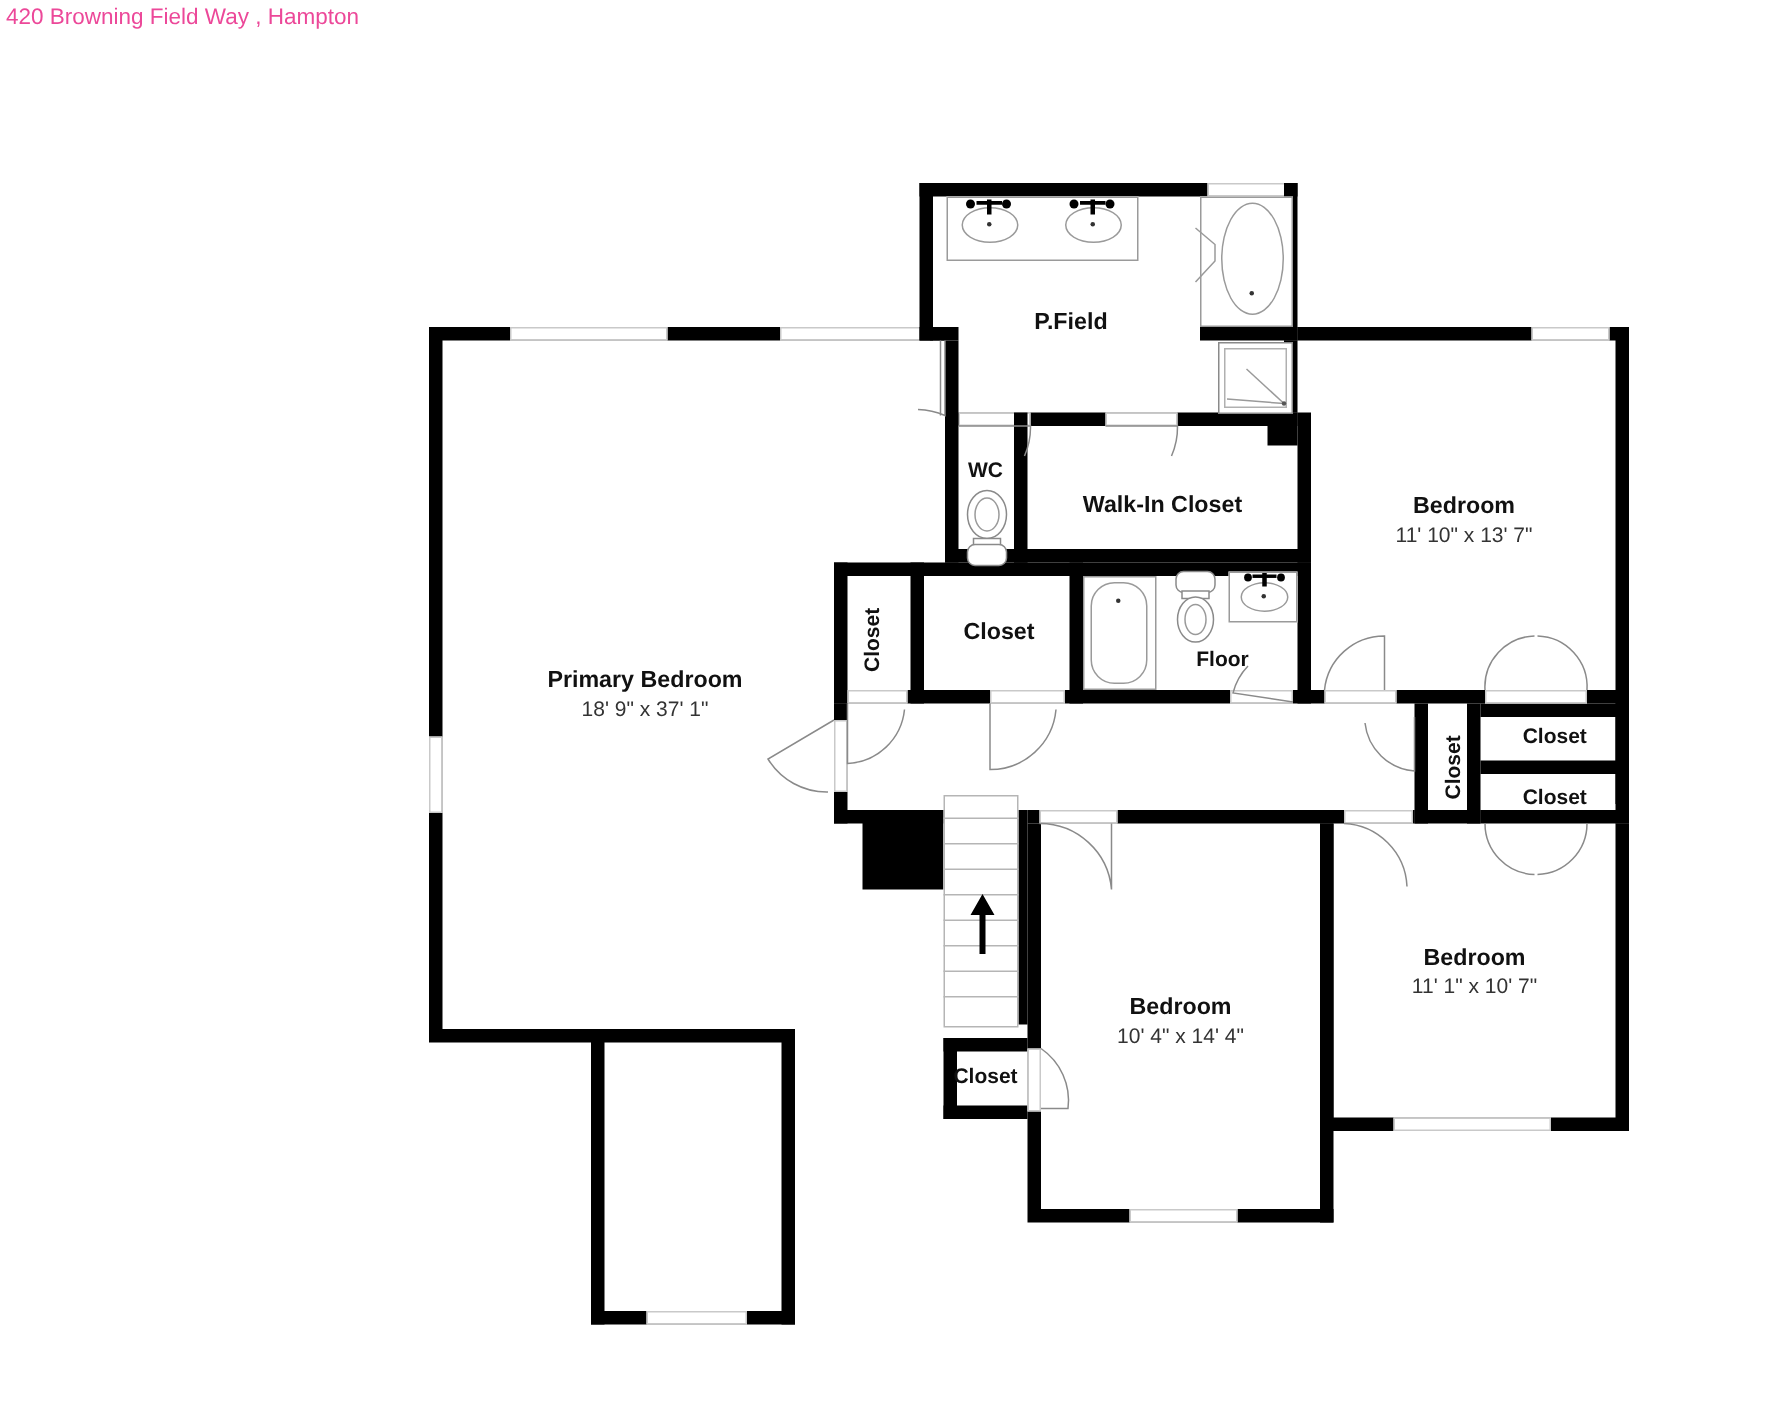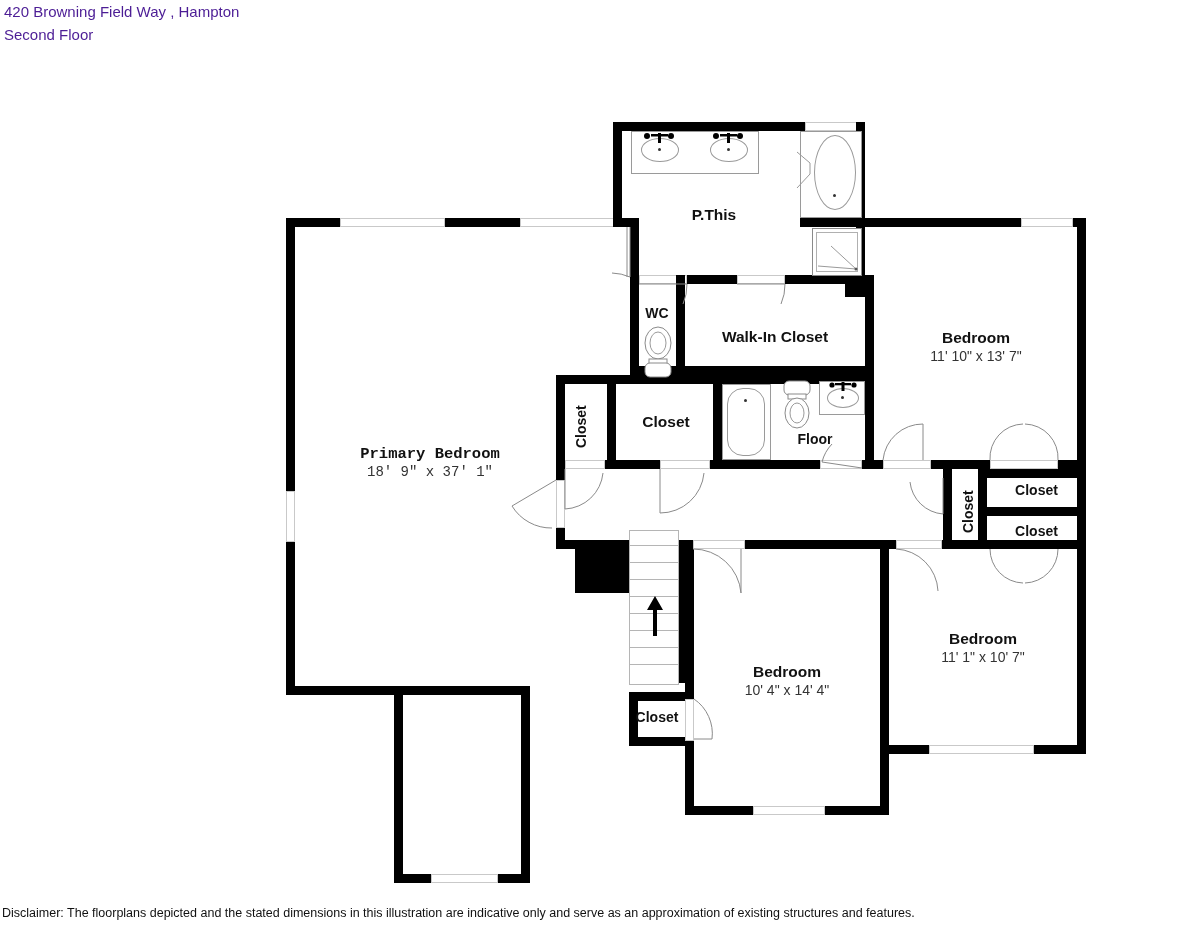--- a/index.html
+++ b/index.html
@@ -17,21 +17,21 @@
   }
   #header {
     position: absolute;
     left: 4px;
     top: 0px;
     width: 700px;
   }
   #header .line {
     font-size: 15px;
     line-height: 23px;
-    color: #4c1d95;
+    color: #ec4899;
     white-space: nowrap;
   }
   #plan {
     position: absolute;
     left: 0;
     top: 0;
     width: 1188px;
     height: 900px;
   }
   #footer {
@@ -114,21 +114,20 @@
     position: absolute;
     border-top: 1px solid #b5b5b5;
     box-sizing: border-box;
   }
 </style>
 </head>
 <body>
 
 <div id="header">
   <div class="line">420 Browning Field Way , Hampton</div>
-  <div class="line">Second Floor</div>
 </div>
 
 <div id="plan">
 
   <div class="wall" style="left:286px; top:218px; width:344px; height:9px;"></div>
   <div class="win" style="left:340px; top:218px; width:105px; height:9px;"></div>
   <div class="win" style="left:520px; top:218px; width:100px; height:9px;"></div>
 
   <div class="wall" style="left:286px; top:218px; width:9px; height:472px;"></div>
   <div class="win" style="left:286px; top:491px; width:9px; height:51px;"></div>
@@ -349,27 +348,27 @@
   <div class="rect" style="left:819px; top:381px; width:46px; height:34px;"></div>
   <div class="oval" style="left:827px; top:388px; width:32px; height:20px;"></div>
   <div class="dot" style="left:841px; top:396px;"></div>
   <svg class="ov" width="30" height="11" style="left:829px; top:380px;">
     <circle cx="3" cy="5" r="2.6" fill="#000"></circle>
       <circle cx="25" cy="5" r="2.6" fill="#000"></circle>
     <rect x="12.5" y="2" width="3" height="9" fill="#000"></rect>
     <rect x="6" y="3" width="16" height="2.3" fill="#000"></rect>
   </svg>
 
-  <div class="label" style="left:300px; top:445px; width:260px;font-family:Liberation Mono, monospace;">
+  <div class="label" style="left:300px; top:445px; width:260px;">
     <div class="nm">Primary Bedroom</div>
     <div class="dim">18' 9" x 37' 1"</div>
   </div>
 
   <div class="label" style="left:654px; top:206px; width:120px;">
-    <div class="nm">P.This</div>
+    <div class="nm">P.Field</div>
   </div>
 
   <div class="label small" style="left:618px; top:304px; width:78px;">
     <div class="nm">WC</div>
   </div>
 
   <div class="label" style="left:690px; top:328px; width:170px;">
     <div class="nm">Walk-In Closet</div>
   </div>
 
@@ -412,14 +411,13 @@
   </div>
 
   <div class="label" style="left:701px; top:663px; width:172px;">
     <div class="nm">Bedroom</div>
     <div class="dim">10' 4" x 14' 4"</div>
   </div>
 
 </div>
 
 <div id="footer">
-  <div class="dline">Disclaimer: The floorplans depicted and the stated dimensions in this illustration are indicative only and serve as an approximation of existing structures and features.</div>
 </div>
 
 </body></html>

